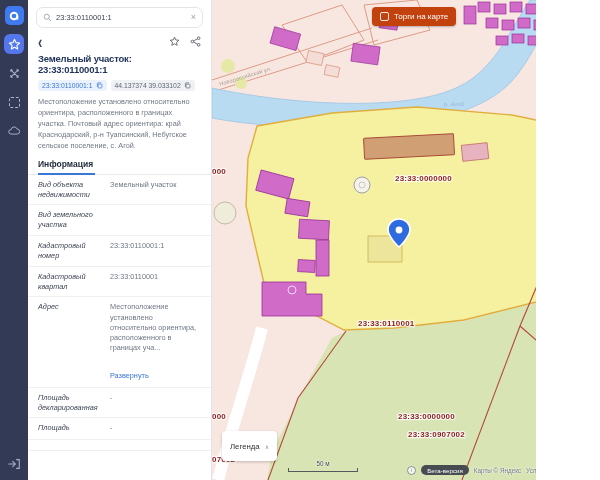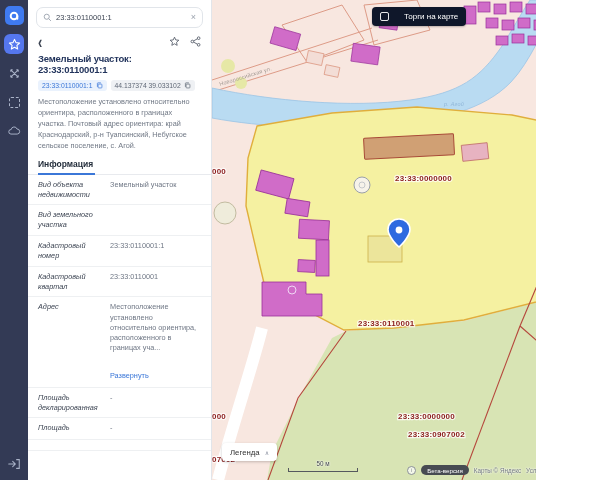--- a/index.html
+++ b/index.html
@@ -42,36 +42,36 @@
   .expand-link { display:inline-block; margin-top:18px; color:#3b77d8; cursor:pointer; font-size:7.3px; }
 
   
   .map { position:absolute; left:212px; top:0; width:388px; height:480px; overflow:hidden; background:#f8e7e0; }
   .map svg.base { position:absolute; left:0; top:0; }
   .maplabel { font-family:"Liberation Sans", sans-serif; font-size:8px; font-weight:bold; fill:#8b1d1d;
               paint-order:stroke; stroke:rgba(255,255,255,.75); stroke-width:2.4px; letter-spacing:.2px; }
   .water-label { font-size:5.5px; font-style:italic; fill:#90b6d8; font-weight:normal; stroke:none; }
   .street-label { font-size:5.5px; fill:#a39a94; font-weight:normal; stroke:none; }
 
-  .auction-btn { position:absolute; left:160px; top:7px; height:19px; background:#0f172a; border-radius:4px;
-                 display:flex; align-items:center; gap:15px; padding:0 8px; color:#fff; font-size:8px;
+  .auction-btn { position:absolute; left:160px; top:7px; height:19px; background:#c2410c; border-radius:4px;
+                 display:flex; align-items:center; gap:5px; padding:0 8px; color:#fff; font-size:8px;
                  box-shadow:0 1px 2px rgba(0,0,0,.25); cursor:pointer; z-index:5; }
   .auction-btn .cb { width:9px; height:9px; border:1.2px solid rgba(255,255,255,.9); border-radius:2px; }
 
   .toolbar { position:absolute; right:4px; top:5px; display:flex; flex-direction:column; gap:6px; z-index:6; }
   .tbtn, .tgroup { background:#fff; border-radius:6px; box-shadow:0 1px 3px rgba(0,0,0,.28); }
   .tbtn { width:26px; height:24px; display:flex; align-items:center; justify-content:center; color:#4a5160; cursor:pointer; }
   .tgroup { width:26px; display:flex; flex-direction:column; align-items:center; }
   .tgroup .tbtn { box-shadow:none; background:transparent; }
   .tgroup .div { width:16px; border-top:1px solid #e4e6ea; }
   .zoomtxt { font-size:13px; color:#4a5160; line-height:1; }
   .gap-lg { margin-top:8px; }
 
   .legend-btn { position:absolute; left:10px; bottom:19px; height:18px; background:#fff; border-radius:4px;
-                box-shadow:0 1px 3px rgba(0,0,0,.22); display:flex; align-items:center; gap:5px; padding:3px 8px;
+                box-shadow:0 1px 3px rgba(0,0,0,.22); display:flex; align-items:center; gap:5px; padding:15px 8px;
                 font-size:7.8px; color:#333; cursor:pointer; z-index:5; }
   .legend-btn .chev { color:#8a90a0; font-size:6px; }
 
   .scalebar { position:absolute; left:76px; bottom:8px; width:70px; z-index:5; text-align:center; }
   .scalebar .txt { font-size:6.3px; color:#44484f; text-shadow:0 0 2px #fff, 0 0 2px #fff; display:block; margin-bottom:1px; }
   .scalebar .bar { height:4px; border-left:1px solid #55585e; border-right:1px solid #55585e; border-bottom:1px solid #55585e; }
 
   .attrib { position:absolute; right:4px; bottom:5px; display:flex; align-items:center; gap:5px; z-index:5; }
   .attrib .txt { font-size:6.3px; color:#757b83; text-shadow:0 0 2px #fff, 0 0 3px #fff; white-space:nowrap; }
   .info-i { width:9px; height:9px; border:1px solid #8a9097; border-radius:50%; color:#8a9097; font-size:6px;

